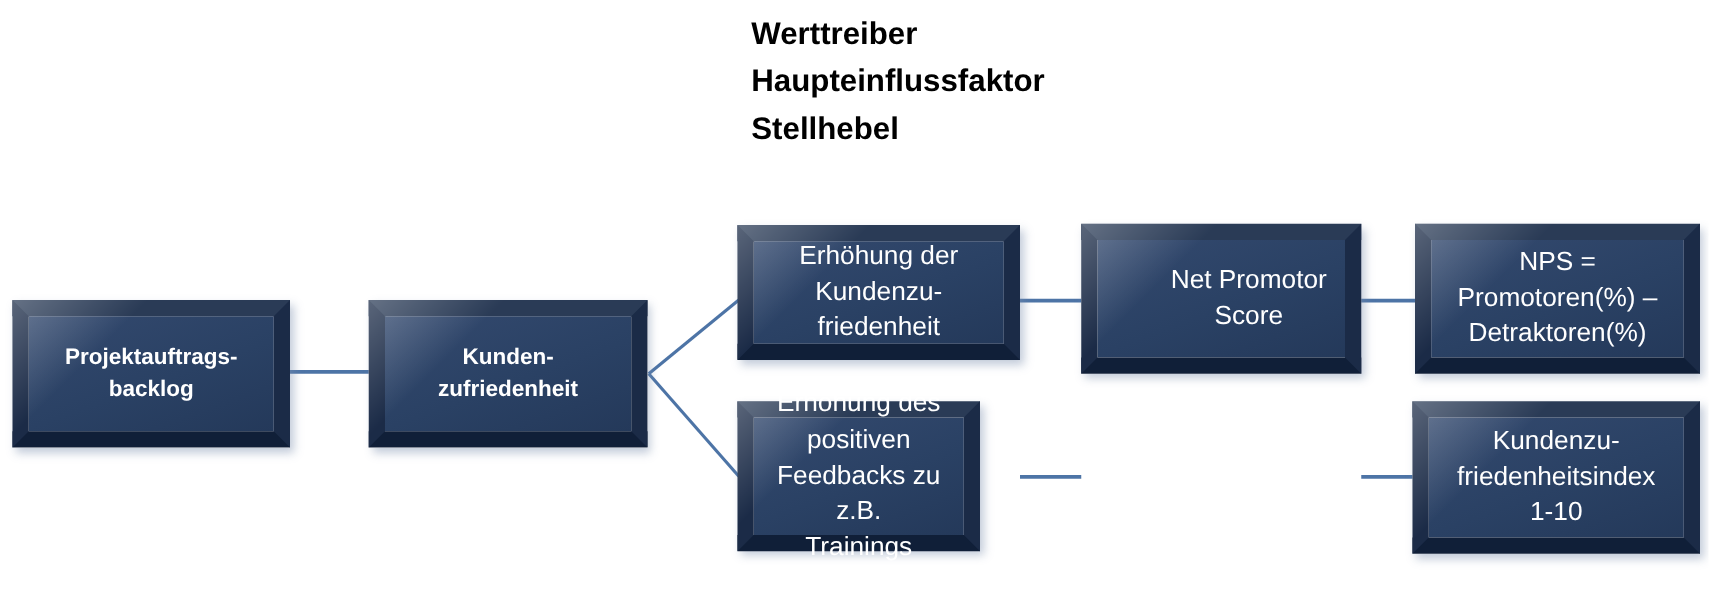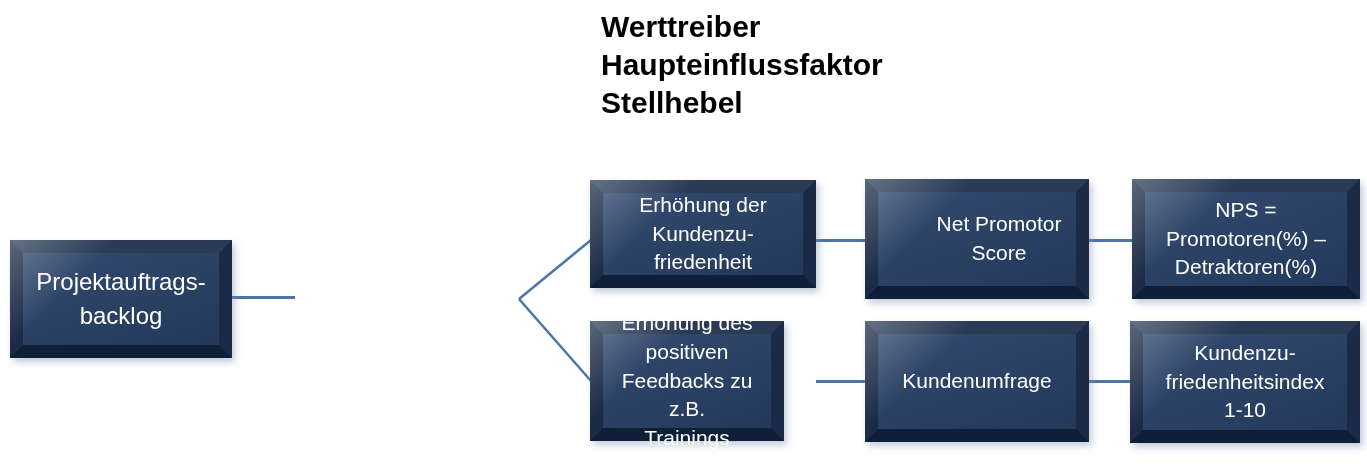--- a/index.html
+++ b/index.html
@@ -1,21 +1,21 @@
 <!DOCTYPE html>
 <html><head>
 <meta charset="utf-8">
 <style>
   html,body{margin:0;padding:0;background:#ffffff;}
   .canvas{
     position:relative;width:1367px;height:471px;background:#ffffff;
     font-family:"Liberation Sans",sans-serif;overflow:hidden;
   }
   .hdr{
-    position:absolute;color:#000;font-weight:bold;font-size:30px;line-height:38px;
+    position:absolute;color:#000;font-weight:bold;font-size:25px;line-height:38px;
   }
   .hdr-left{left:601px;top:8px;}
   .hdr-right{left:1140px;top:12px;}
   .bevel-box{
     position:absolute;box-sizing:border-box;
     border-style:solid;border-width:13px;
     border-top-color:#2a3b56;
     border-left-color:#1b2b47;
     border-right-color:#1b2b47;
     border-bottom-color:#101f38;
@@ -26,21 +26,21 @@
   }
   .bevel-box::after{
     content:"";position:absolute;top:-13px;left:-13px;right:-13px;bottom:-13px;
     background:linear-gradient(135deg,rgba(255,255,255,0.28) 0%,rgba(255,255,255,0) 32%);
     pointer-events:none;
   }
   .box-label{
     position:relative;z-index:1;white-space:pre-line;
     font-size:21px;line-height:1.38;padding:0 4px;
   }
-  .large .box-label{font-size:24px;line-height:1.42;}
+  .large .box-label{font-size:18px;line-height:1.42;font-weight:bold;}
   .connector{
     position:absolute;height:3px;background:#4d74a6;
   }
   .fan-svg{position:absolute;left:0;top:0;}
 </style>
 </head>
 <body>
 
 <div class="canvas">
 
@@ -59,42 +59,43 @@
   <svg class="fan-svg" width="1367" height="471">
     <line x1="519" y1="299" x2="591" y2="240" stroke="#4d74a6" stroke-width="2.5"></line>
     <line x1="519" y1="299" x2="591" y2="381" stroke="#4d74a6" stroke-width="2.5"></line>
   </svg>
 
   <div class="bevel-box large" style="left:10px;top:240px;width:222px;height:118px;">
     <div class="box-label">Projektauftrags-
 backlog</div>
   </div>
 
+  <div class="bevel-box large" style="left:295px;top:240px;width:223px;height:118px;">
+    <div class="box-label">Kunden-
+zufriedenheit</div>
+  </div>
 
   <div class="bevel-box" style="left:590px;top:180px;width:226px;height:108px;">
     <div class="box-label">Erhöhung der
 Kundenzu-
 friedenheit</div>
   </div>
 
   <div class="bevel-box" style="left:590px;top:321px;width:194px;height:120px;">
     <div class="box-label">Erhöhung des
 positiven
 Feedbacks zu z.B.
 Trainings</div>
   </div>
 
   <div class="bevel-box" style="left:865px;top:179px;width:224px;height:120px;padding-left:44px;">
     <div class="box-label">Net Promotor
 Score</div>
   </div>
 
-  <div class="bevel-box" style="left:865px;top:321px;width:224px;height:121px;">
-    <div class="box-label">Kundenumfrage</div>
-  </div>
 
   <div class="bevel-box" style="left:1132px;top:179px;width:228px;height:120px;">
     <div class="box-label">NPS =
 Promotoren(%) –
 Detraktoren(%)</div>
   </div>
 
   <div class="bevel-box" style="left:1130px;top:321px;width:230px;height:122px;">
     <div class="box-label">Kundenzu-
 friedenheitsindex

